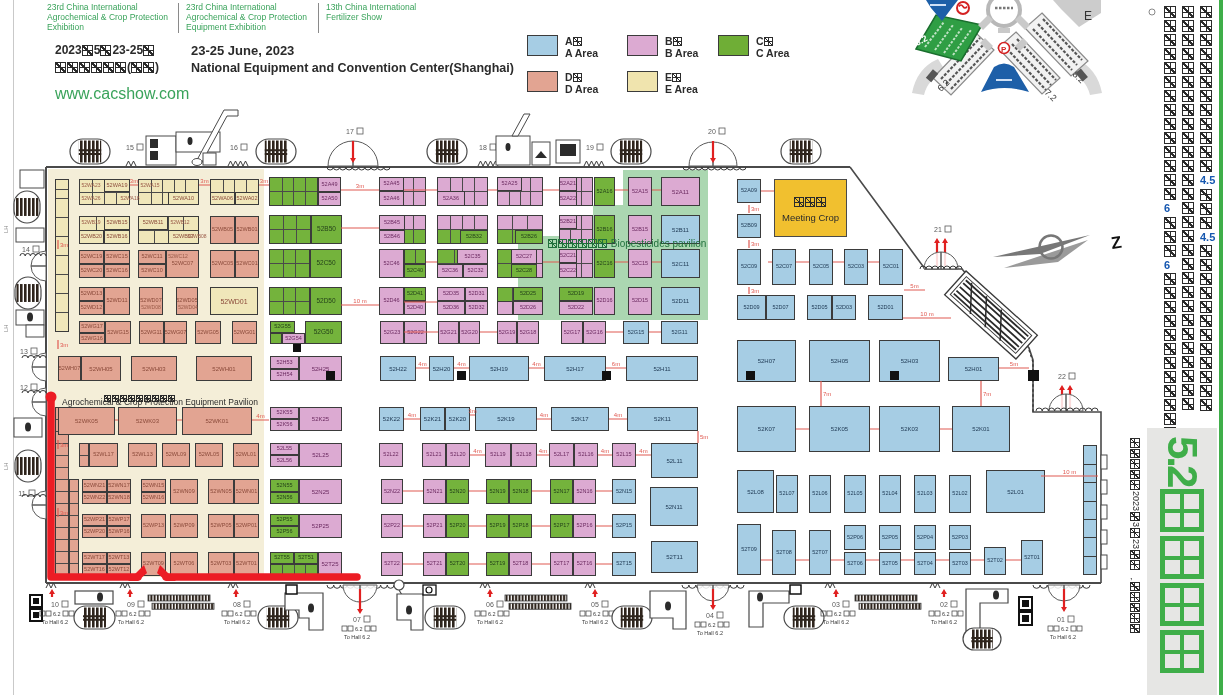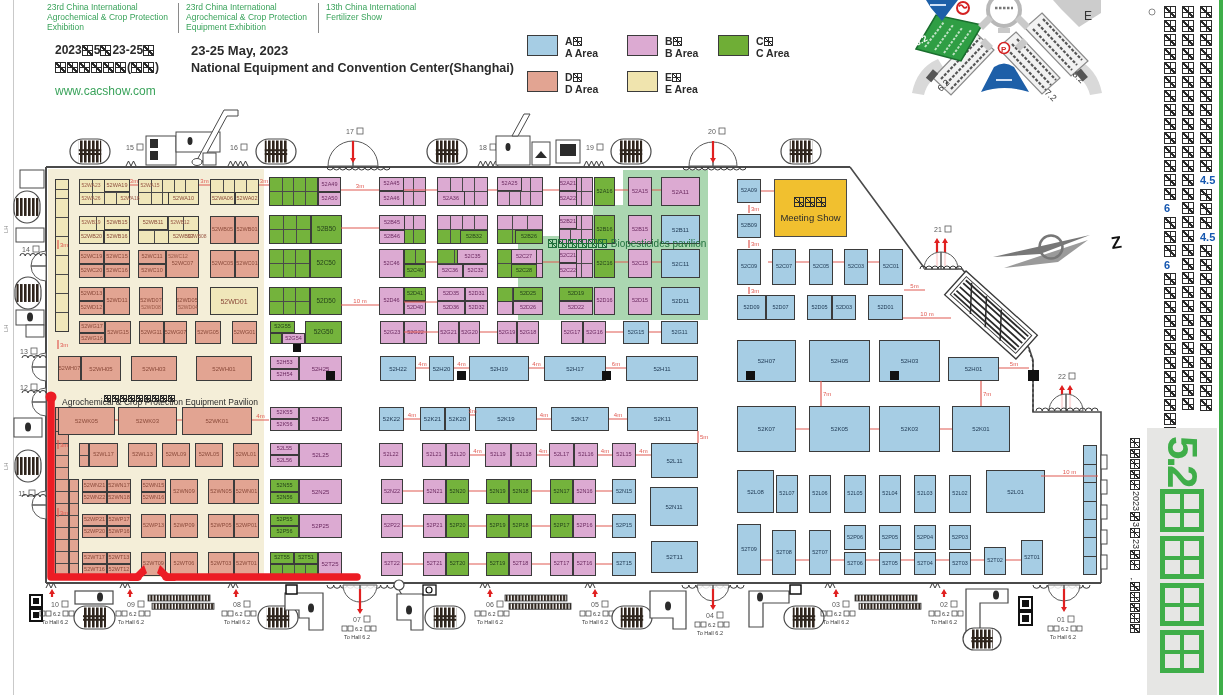--- a/index.html
+++ b/index.html
@@ -15,25 +15,25 @@
 <div class="t" style="left:186px;top:3px;font-size:8.5px;color:#3aa35b;">23rd China International<br>Agrochemical &amp; Crop Protection<br>Equipment Exhibition</div>
 
 <div class="t" style="left:318px;top:3px;width:1px;height:30px;background:#8a8a8a;"></div>
 
 <div class="t" style="left:326px;top:3px;font-size:8.5px;color:#3aa35b;">13th China International<br>Fertilizer Show</div>
 
 <div class="t" style="left:55px;top:44px;font-size:12px;font-weight:bold;color:#2b2b2b;">2023<span style="display:inline-block;width:11px;height:11px;box-sizing:border-box;border:1px solid #2b2b2b;margin:0px 1px 1px 0px;background:linear-gradient(#2b2b2b,#2b2b2b) 50% 50%/100% 1px no-repeat,linear-gradient(#2b2b2b,#2b2b2b) 50% 50%/1px 100% no-repeat,linear-gradient(45deg,transparent 44%,#2b2b2b 44% 56%,transparent 56%);vertical-align:middle;"></span>5<span style="display:inline-block;width:11px;height:11px;box-sizing:border-box;border:1px solid #2b2b2b;margin:0px 1px 1px 0px;background:linear-gradient(#2b2b2b,#2b2b2b) 50% 50%/100% 1px no-repeat,linear-gradient(#2b2b2b,#2b2b2b) 50% 50%/1px 100% no-repeat,linear-gradient(45deg,transparent 44%,#2b2b2b 44% 56%,transparent 56%);vertical-align:middle;"></span>23-25<span style="display:inline-block;width:11px;height:11px;box-sizing:border-box;border:1px solid #2b2b2b;margin:0px 1px 1px 0px;background:linear-gradient(#2b2b2b,#2b2b2b) 50% 50%/100% 1px no-repeat,linear-gradient(#2b2b2b,#2b2b2b) 50% 50%/1px 100% no-repeat,linear-gradient(45deg,transparent 44%,#2b2b2b 44% 56%,transparent 56%);vertical-align:middle;"></span></div>
 
 <div class="t" style="left:55px;top:61px;font-size:12px;font-weight:bold;color:#2b2b2b;"><span style="display:inline-block;width:11px;height:11px;box-sizing:border-box;border:1px solid #2b2b2b;margin:0px 1px 1px 0px;background:linear-gradient(#2b2b2b,#2b2b2b) 50% 50%/100% 1px no-repeat,linear-gradient(#2b2b2b,#2b2b2b) 50% 50%/1px 100% no-repeat,linear-gradient(45deg,transparent 44%,#2b2b2b 44% 56%,transparent 56%);vertical-align:middle;"></span><span style="display:inline-block;width:11px;height:11px;box-sizing:border-box;border:1px solid #2b2b2b;margin:0px 1px 1px 0px;background:linear-gradient(#2b2b2b,#2b2b2b) 50% 50%/100% 1px no-repeat,linear-gradient(#2b2b2b,#2b2b2b) 50% 50%/1px 100% no-repeat,linear-gradient(45deg,transparent 44%,#2b2b2b 44% 56%,transparent 56%);vertical-align:middle;"></span><span style="display:inline-block;width:11px;height:11px;box-sizing:border-box;border:1px solid #2b2b2b;margin:0px 1px 1px 0px;background:linear-gradient(#2b2b2b,#2b2b2b) 50% 50%/100% 1px no-repeat,linear-gradient(#2b2b2b,#2b2b2b) 50% 50%/1px 100% no-repeat,linear-gradient(45deg,transparent 44%,#2b2b2b 44% 56%,transparent 56%);vertical-align:middle;"></span><span style="display:inline-block;width:11px;height:11px;box-sizing:border-box;border:1px solid #2b2b2b;margin:0px 1px 1px 0px;background:linear-gradient(#2b2b2b,#2b2b2b) 50% 50%/100% 1px no-repeat,linear-gradient(#2b2b2b,#2b2b2b) 50% 50%/1px 100% no-repeat,linear-gradient(45deg,transparent 44%,#2b2b2b 44% 56%,transparent 56%);vertical-align:middle;"></span><span style="display:inline-block;width:11px;height:11px;box-sizing:border-box;border:1px solid #2b2b2b;margin:0px 1px 1px 0px;background:linear-gradient(#2b2b2b,#2b2b2b) 50% 50%/100% 1px no-repeat,linear-gradient(#2b2b2b,#2b2b2b) 50% 50%/1px 100% no-repeat,linear-gradient(45deg,transparent 44%,#2b2b2b 44% 56%,transparent 56%);vertical-align:middle;"></span><span style="display:inline-block;width:11px;height:11px;box-sizing:border-box;border:1px solid #2b2b2b;margin:0px 1px 1px 0px;background:linear-gradient(#2b2b2b,#2b2b2b) 50% 50%/100% 1px no-repeat,linear-gradient(#2b2b2b,#2b2b2b) 50% 50%/1px 100% no-repeat,linear-gradient(45deg,transparent 44%,#2b2b2b 44% 56%,transparent 56%);vertical-align:middle;"></span>(<span style="display:inline-block;width:11px;height:11px;box-sizing:border-box;border:1px solid #2b2b2b;margin:0px 1px 1px 0px;background:linear-gradient(#2b2b2b,#2b2b2b) 50% 50%/100% 1px no-repeat,linear-gradient(#2b2b2b,#2b2b2b) 50% 50%/1px 100% no-repeat,linear-gradient(45deg,transparent 44%,#2b2b2b 44% 56%,transparent 56%);vertical-align:middle;"></span><span style="display:inline-block;width:11px;height:11px;box-sizing:border-box;border:1px solid #2b2b2b;margin:0px 1px 1px 0px;background:linear-gradient(#2b2b2b,#2b2b2b) 50% 50%/100% 1px no-repeat,linear-gradient(#2b2b2b,#2b2b2b) 50% 50%/1px 100% no-repeat,linear-gradient(45deg,transparent 44%,#2b2b2b 44% 56%,transparent 56%);vertical-align:middle;"></span>)</div>
 
-<div class="t" style="left:191px;top:44px;font-size:13px;font-weight:bold;color:#2b2b2b;">23-25 May, 2023</div>
+<div class="t" style="left:191px;top:44px;font-size:13px;font-weight:bold;color:#2b2b2b;">23-25 June, 2023</div>
 
 <div class="t" style="left:191px;top:61px;font-size:12.5px;font-weight:bold;color:#2b2b2b;">National Equipment and Convention Center(Shanghai)</div>
 
-<div class="t" style="left:55px;top:85px;font-size:12px;color:#3aa35b;">www.cacshow.com</div>
+<div class="t" style="left:55px;top:85px;font-size:16px;color:#3aa35b;">www.cacshow.com</div>
 
 <div class="t" style="left:527px;top:35px;width:31px;height:21px;background:#a6cde4;border:1.5px solid #3b3b3b;box-sizing:border-box;"></div>
 
 <div class="t" style="left:565px;top:35px;font-size:10.5px;font-weight:bold;color:#2b2b2b;">A<span style="display:inline-block;width:9px;height:9px;box-sizing:border-box;border:1px solid #2b2b2b;margin:0px 1px 1px 0px;background:linear-gradient(#2b2b2b,#2b2b2b) 50% 50%/100% 1px no-repeat,linear-gradient(#2b2b2b,#2b2b2b) 50% 50%/1px 100% no-repeat,linear-gradient(45deg,transparent 44%,#2b2b2b 44% 56%,transparent 56%);vertical-align:middle;"></span><br>A Area</div>
 
 <div class="t" style="left:627px;top:35px;width:31px;height:21px;background:#dcaad2;border:1.5px solid #3b3b3b;box-sizing:border-box;"></div>
 
 <div class="t" style="left:665px;top:35px;font-size:10.5px;font-weight:bold;color:#2b2b2b;">B<span style="display:inline-block;width:9px;height:9px;box-sizing:border-box;border:1px solid #2b2b2b;margin:0px 1px 1px 0px;background:linear-gradient(#2b2b2b,#2b2b2b) 50% 50%/100% 1px no-repeat,linear-gradient(#2b2b2b,#2b2b2b) 50% 50%/1px 100% no-repeat,linear-gradient(45deg,transparent 44%,#2b2b2b 44% 56%,transparent 56%);vertical-align:middle;"></span><br>B Area</div>
 
 <div class="t" style="left:718px;top:35px;width:31px;height:21px;background:#6fae36;border:1.5px solid #3b3b3b;box-sizing:border-box;"></div>
@@ -671,21 +671,21 @@
 <div class="b" style="left:573px;top:552px;width:23px;height:24px;background:#dcaad2;border:1px solid #3b3b3b;font-size:5.5px;color:#6b2a60;z-index:3;">52T16</div>
 
 <div class="b" style="left:612px;top:552px;width:24px;height:24px;background:#a6cde4;border:1px solid #3b3b3b;font-size:5.5px;color:#223d57;z-index:3;">52T15</div>
 
 <div class="b" style="left:651px;top:541px;width:47px;height:32px;background:#a6cde4;border:1px solid #3b3b3b;font-size:6px;color:#223d57;z-index:3;">52T11</div>
 
 <div class="b" style="left:737px;top:179px;width:24px;height:24px;background:#a6cde4;border:1px solid #3b3b3b;font-size:5.5px;color:#223d57;z-index:3;">52A09</div>
 
 <div class="b" style="left:774px;top:179px;width:73px;height:58px;background:#f1c02f;border:1.5px solid #4a4a4a;z-index:3;flex-direction:column;">
     <div><span style="display:inline-block;width:10px;height:10px;box-sizing:border-box;border:1px solid #2b2b2b;margin:0px 1px 1px 0px;background:linear-gradient(#2b2b2b,#2b2b2b) 50% 50%/100% 1px no-repeat,linear-gradient(#2b2b2b,#2b2b2b) 50% 50%/1px 100% no-repeat,linear-gradient(45deg,transparent 44%,#2b2b2b 44% 56%,transparent 56%);vertical-align:middle;"></span><span style="display:inline-block;width:10px;height:10px;box-sizing:border-box;border:1px solid #2b2b2b;margin:0px 1px 1px 0px;background:linear-gradient(#2b2b2b,#2b2b2b) 50% 50%/100% 1px no-repeat,linear-gradient(#2b2b2b,#2b2b2b) 50% 50%/1px 100% no-repeat,linear-gradient(45deg,transparent 44%,#2b2b2b 44% 56%,transparent 56%);vertical-align:middle;"></span><span style="display:inline-block;width:10px;height:10px;box-sizing:border-box;border:1px solid #2b2b2b;margin:0px 1px 1px 0px;background:linear-gradient(#2b2b2b,#2b2b2b) 50% 50%/100% 1px no-repeat,linear-gradient(#2b2b2b,#2b2b2b) 50% 50%/1px 100% no-repeat,linear-gradient(45deg,transparent 44%,#2b2b2b 44% 56%,transparent 56%);vertical-align:middle;"></span></div>
-    <div style="font-size:9.5px;color:#2b2b2b;margin-top:3px;">Meeting Show</div>
+    <div style="font-size:9.5px;color:#2b2b2b;margin-top:3px;">Meeting Crop</div>
   </div>
 
 <div class="b" style="left:737px;top:214px;width:24px;height:24px;background:#a6cde4;border:1px solid #3b3b3b;font-size:5.5px;color:#223d57;z-index:3;">52B09</div>
 
 <div class="b" style="left:737px;top:249px;width:24px;height:36px;background:#a6cde4;border:1px solid #3b3b3b;font-size:5.5px;color:#223d57;z-index:3;">52C09</div>
 
 <div class="b" style="left:772px;top:249px;width:24px;height:36px;background:#a6cde4;border:1px solid #3b3b3b;font-size:5.5px;color:#223d57;z-index:3;">52C07</div>
 
 <div class="b" style="left:809px;top:249px;width:24px;height:36px;background:#a6cde4;border:1px solid #3b3b3b;font-size:5.5px;color:#223d57;z-index:3;">52C05</div>
 

